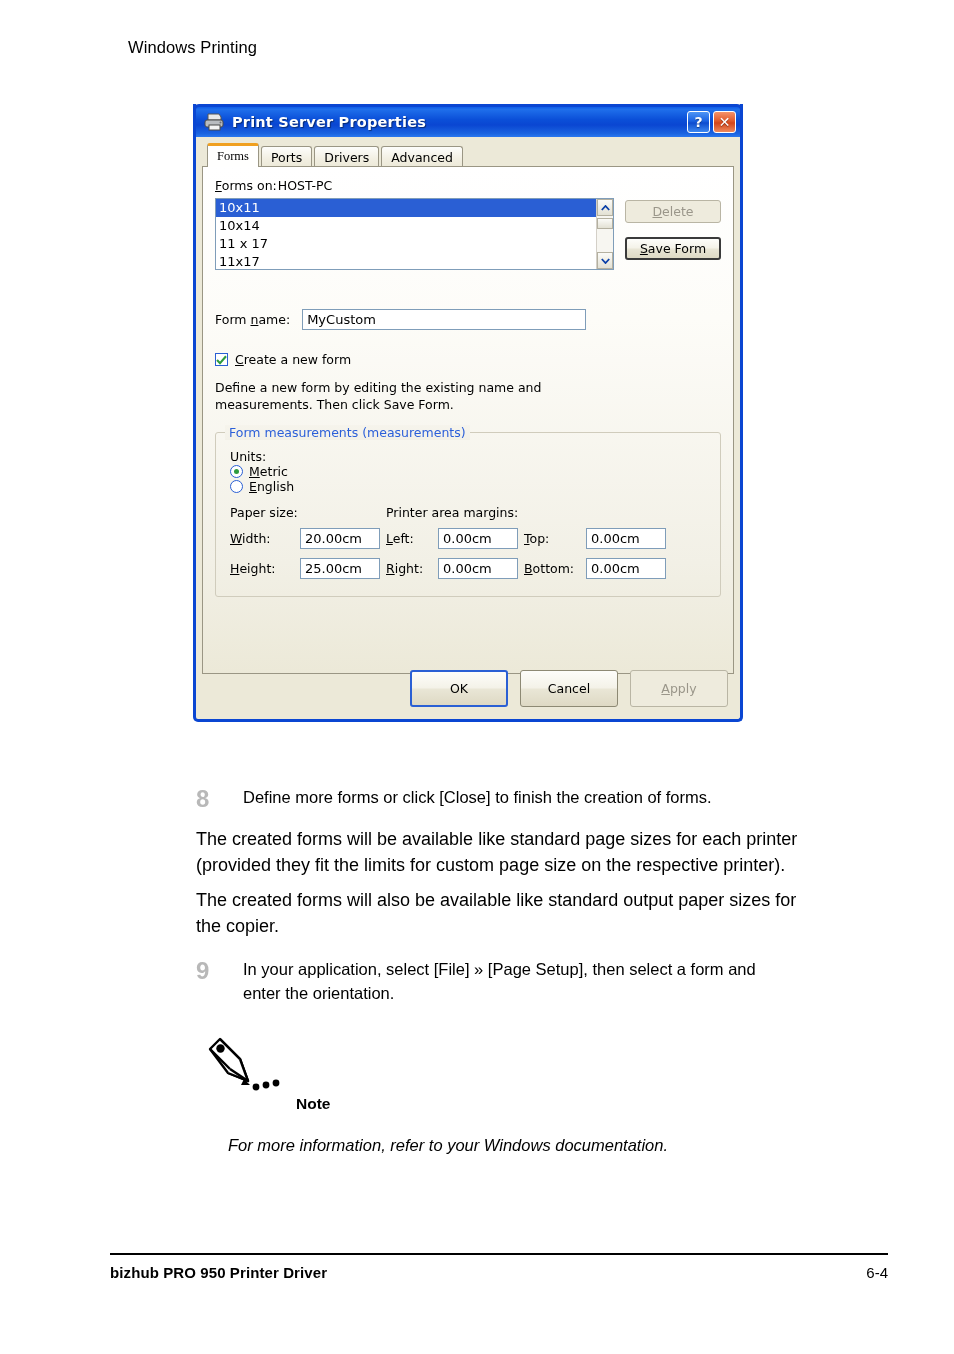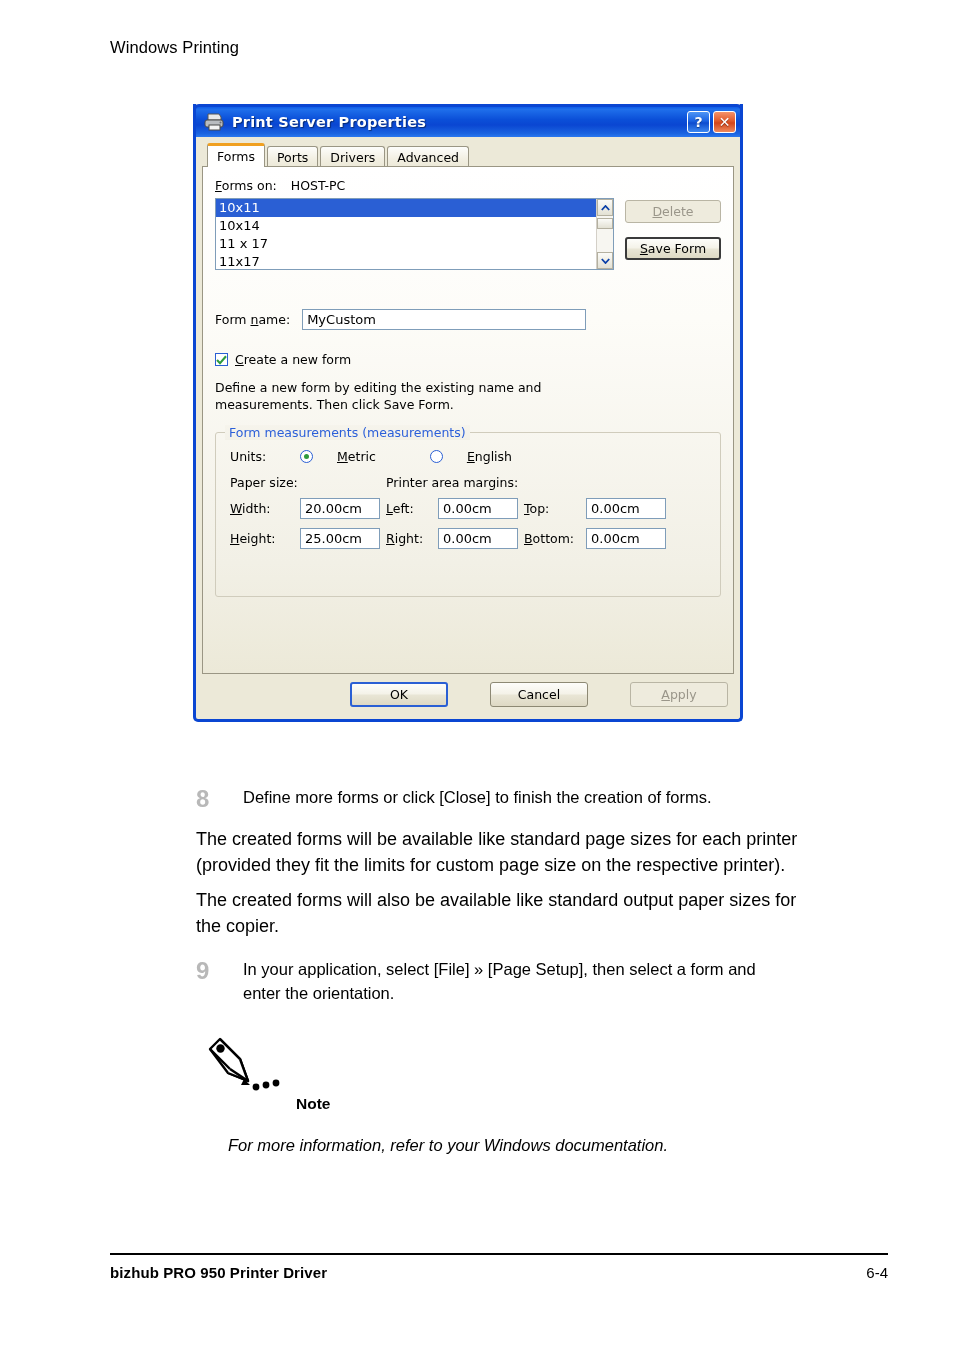--- a/index.html
+++ b/index.html
@@ -8,21 +8,21 @@
     width: 954px; height: 1354px;
     background: #ffffff;
     font-family: "Liberation Sans", sans-serif;
     color: #000;
     position: relative;
     overflow: hidden;
   }
 
   
   .page-header {
-    position: absolute; left: 110px; top: 38px;
+    position: absolute; left: 128px; top: 38px;
     font-size: 16.5px; color: #000; letter-spacing: 0.1px;
   }
   .footer-rule {
     position: absolute; left: 110px; top: 1253px;
     width: 778px; height: 1.6px; background: #000;
   }
   .page-footer {
     position: absolute; left: 110px; top: 1264px;
     width: 778px;
     display: flex; justify-content: space-between; align-items: flex-end;
@@ -89,34 +89,35 @@
     font-size: 12.5px; margin-right: 2px;
     color: #000;
   }
   .tab.active {
     height: 24px;
     background: #fffffe;
     border-top: 3px solid #f0a020;
     padding-top: 0;
     position: relative; z-index: 3;
     font-weight: 400;
+    font-family: Liberation Serif, serif;
   }
   .tabpane {
     border: 1px solid #9a9684;
     background: linear-gradient(to bottom,#ffffff 0%, #fdfcf8 30%, #f2f0e6 78%, #ece9d8 100%);
     height: 508px;
     margin-top: -1px;
     padding: 11px 12px 0 12px;
     position: relative;
   }
 
   .lbl { font-size: 12.5px; color: #000; }
   u.acc { text-decoration: underline; }
 
-  .forms-on-row { display: flex; align-items: center; gap: 14px; margin-bottom: 5px; }
+  .forms-on-row { display: flex; align-items: center; gap: 1px; margin-bottom: 5px; }
 
   
   .list-row { display: flex; align-items: flex-start; gap: 11px; }
   .listbox {
     width: 431px; height: 72px;
     border: 1px solid #7f9db9;
     background: #fff;
     position: relative; overflow: hidden;
     display: flex;
   }
@@ -184,23 +185,23 @@
     margin-top: 18px; position: relative;
     border: 1px solid #d0ccbc; border-radius: 3px;
     padding: 16px 10px 12px 14px;
     height: 165px;
   }
   .group-label {
     position: absolute; top: -8px; left: 9px;
     background: linear-gradient(to bottom,#f6f4ec,#f3f1e8);
     padding: 0 4px; color: #2b5fd9; font-size: 12.5px;
   }
-  .units-row { display: flex; align-items: flex-start; margin-bottom: 11px; }
+  .units-row { display: flex; align-items: flex-start; margin-bottom: 11px; flex-direction: column; }
   .units-label { width: 70px; }
-  .radio-opt { display: flex; align-items: center; gap: 24px; }
+  .radio-opt { display: flex; align-items: center; gap: 6px; }
   .radio {
     width: 13px; height: 13px; border-radius: 50%;
     background: #fff; border: 1px solid #2a5fd4;
     display: flex; align-items: center; justify-content: center; flex: 0 0 auto;
   }
   .radio .dot { width: 5px; height: 5px; border-radius: 50%; background: #2f9b3e; }
   .gap-en { width: 54px; }
 
   .head-row { display: flex; margin-bottom: 8px; }
   .meas-row { display: flex; align-items: center; margin-bottom: 9px; }
@@ -210,21 +211,21 @@
   .c4 { width: 86px; }
   .c5 { width: 62px; }
   .meas-input { width: 80px; }
   .psize-head { width: 156px; }
 
   
   .dlg-buttons {
     position: absolute; right: 12px; bottom: 12px;
     display: flex; gap: 12px;
   }
-  .dlg-buttons .btn { min-width: 98px; height: 25px; margin-left: 30px; }
+  .dlg-buttons .btn { min-width: 98px; height: 37px; }
 
   
   .step { position: absolute; display: flex; }
   .step-num {
     width: 47px; flex: 0 0 47px;
     font-size: 24px; color: #b8b8b8; font-weight: 600;
     line-height: 1; padding-top: 1px;
   }
   .step-body { font-size: 16.5px; line-height: 1.45; }
   .para {

